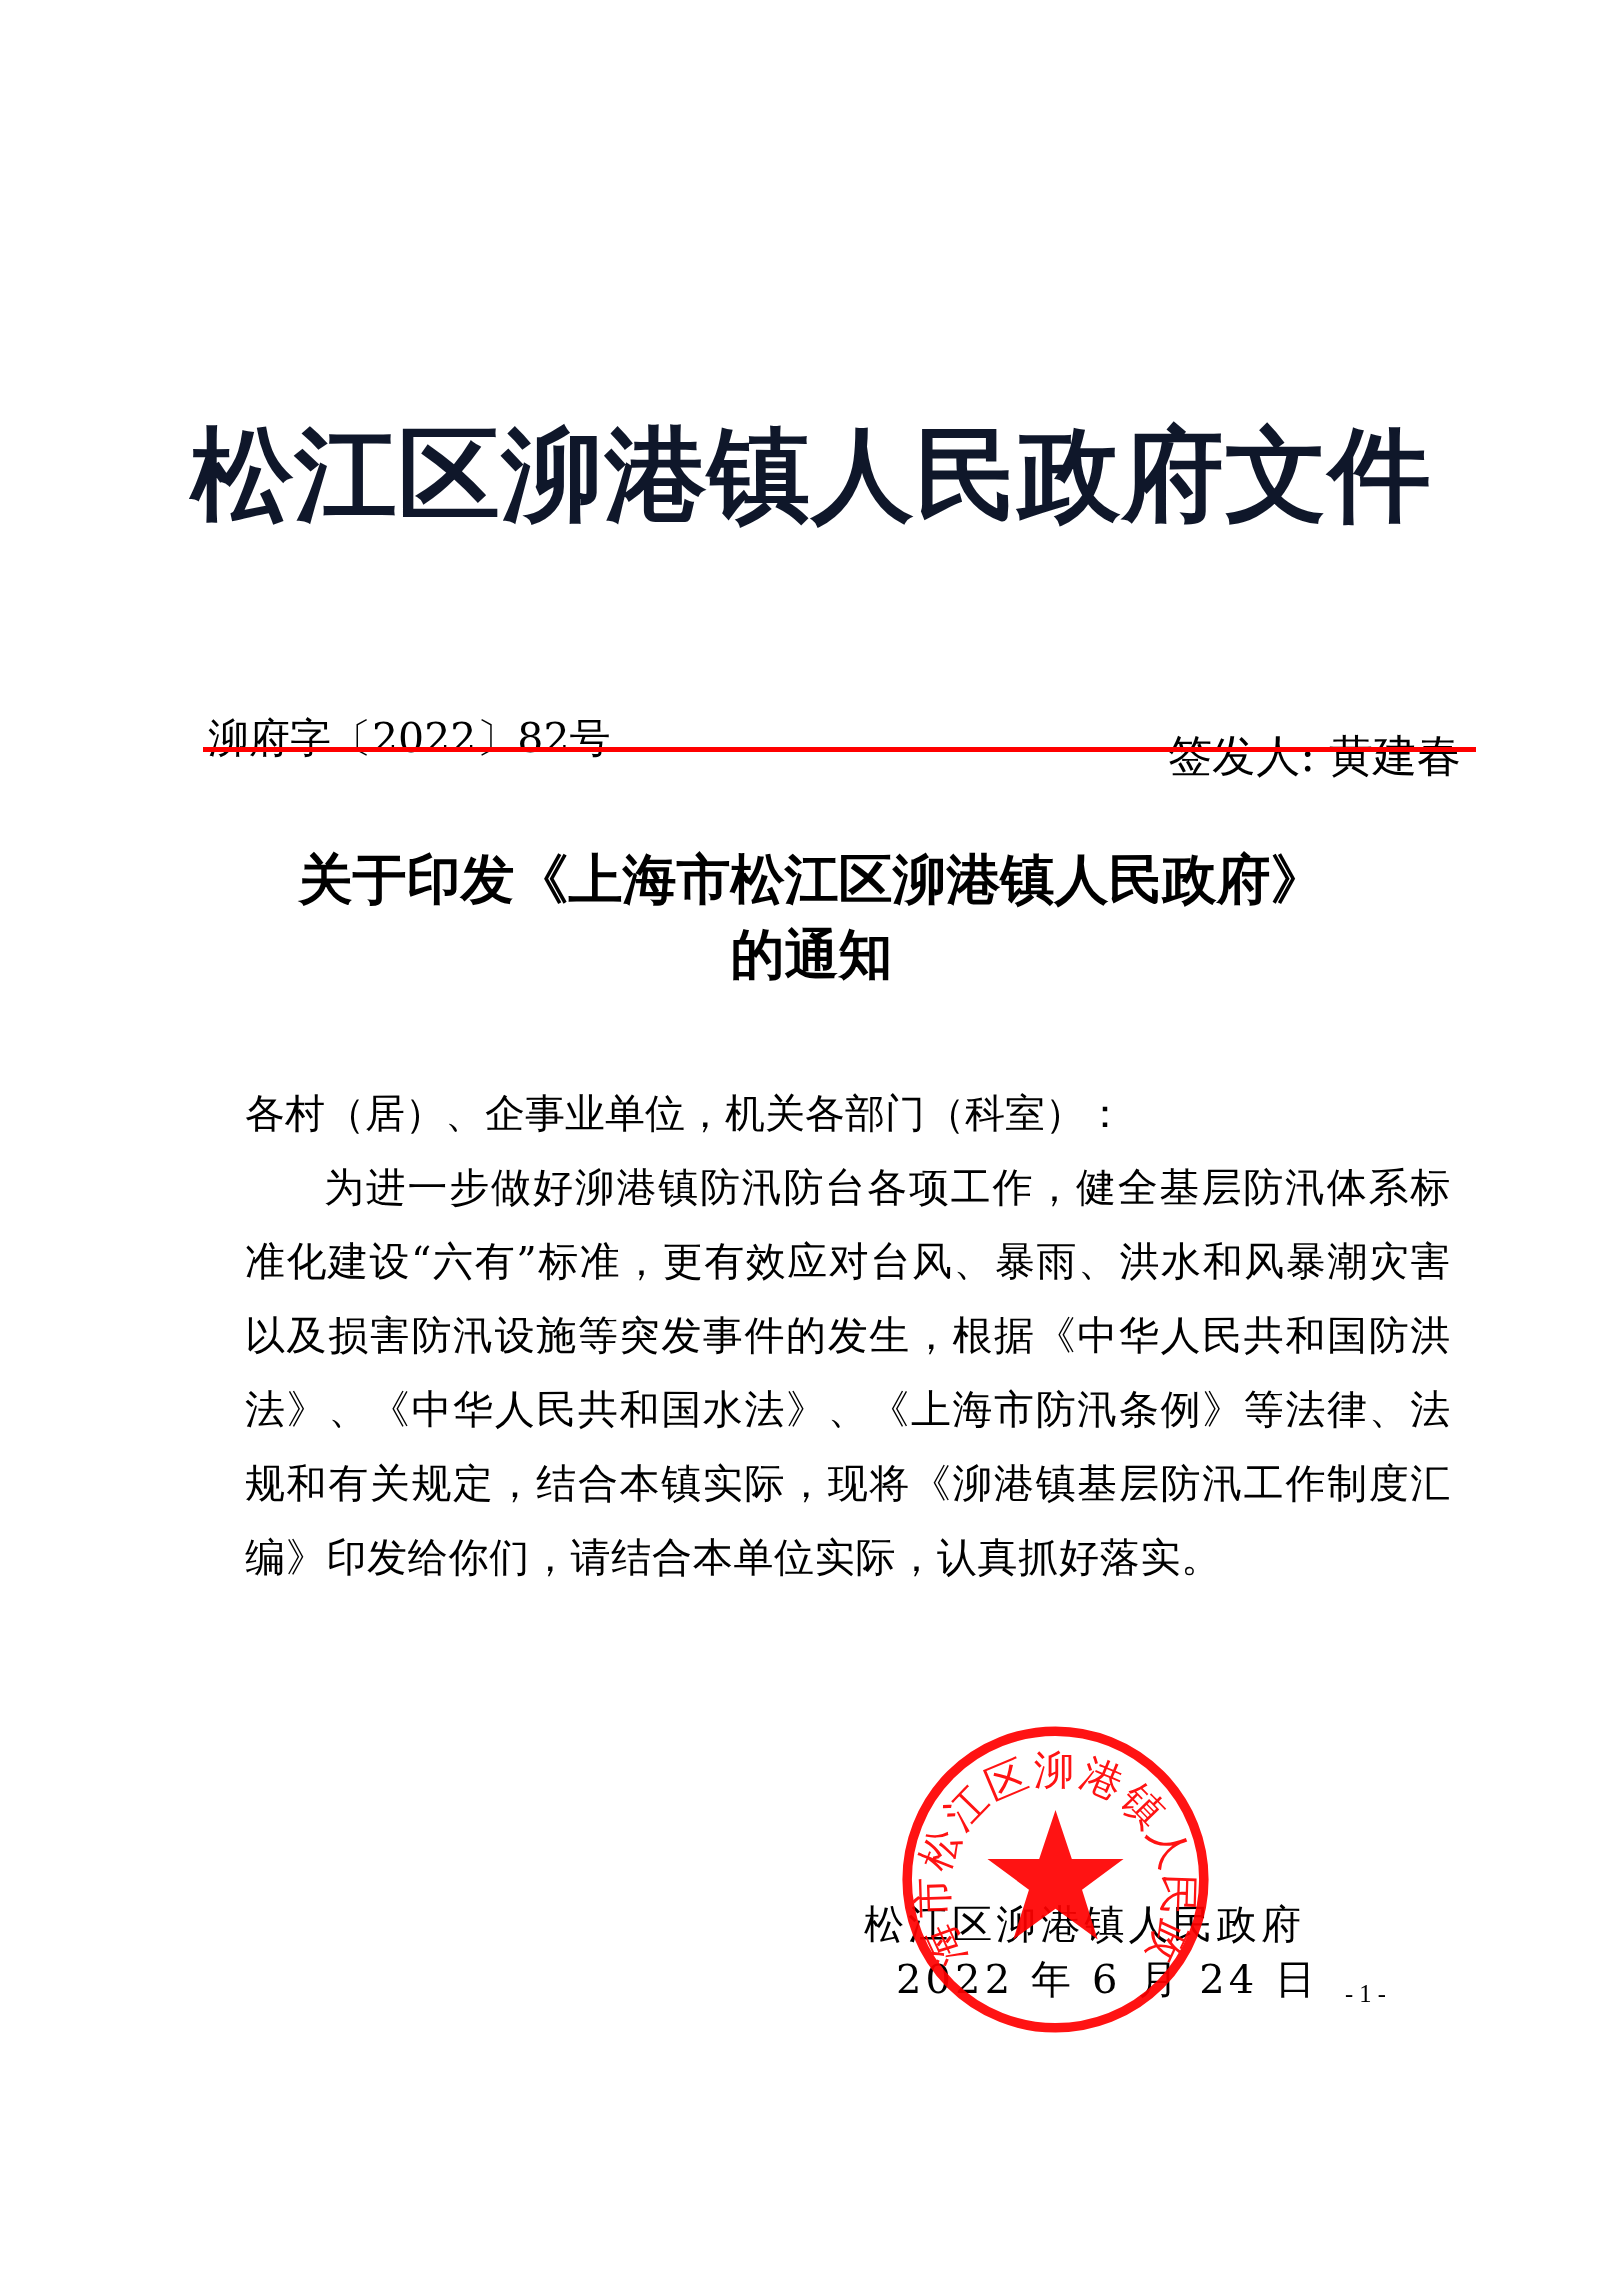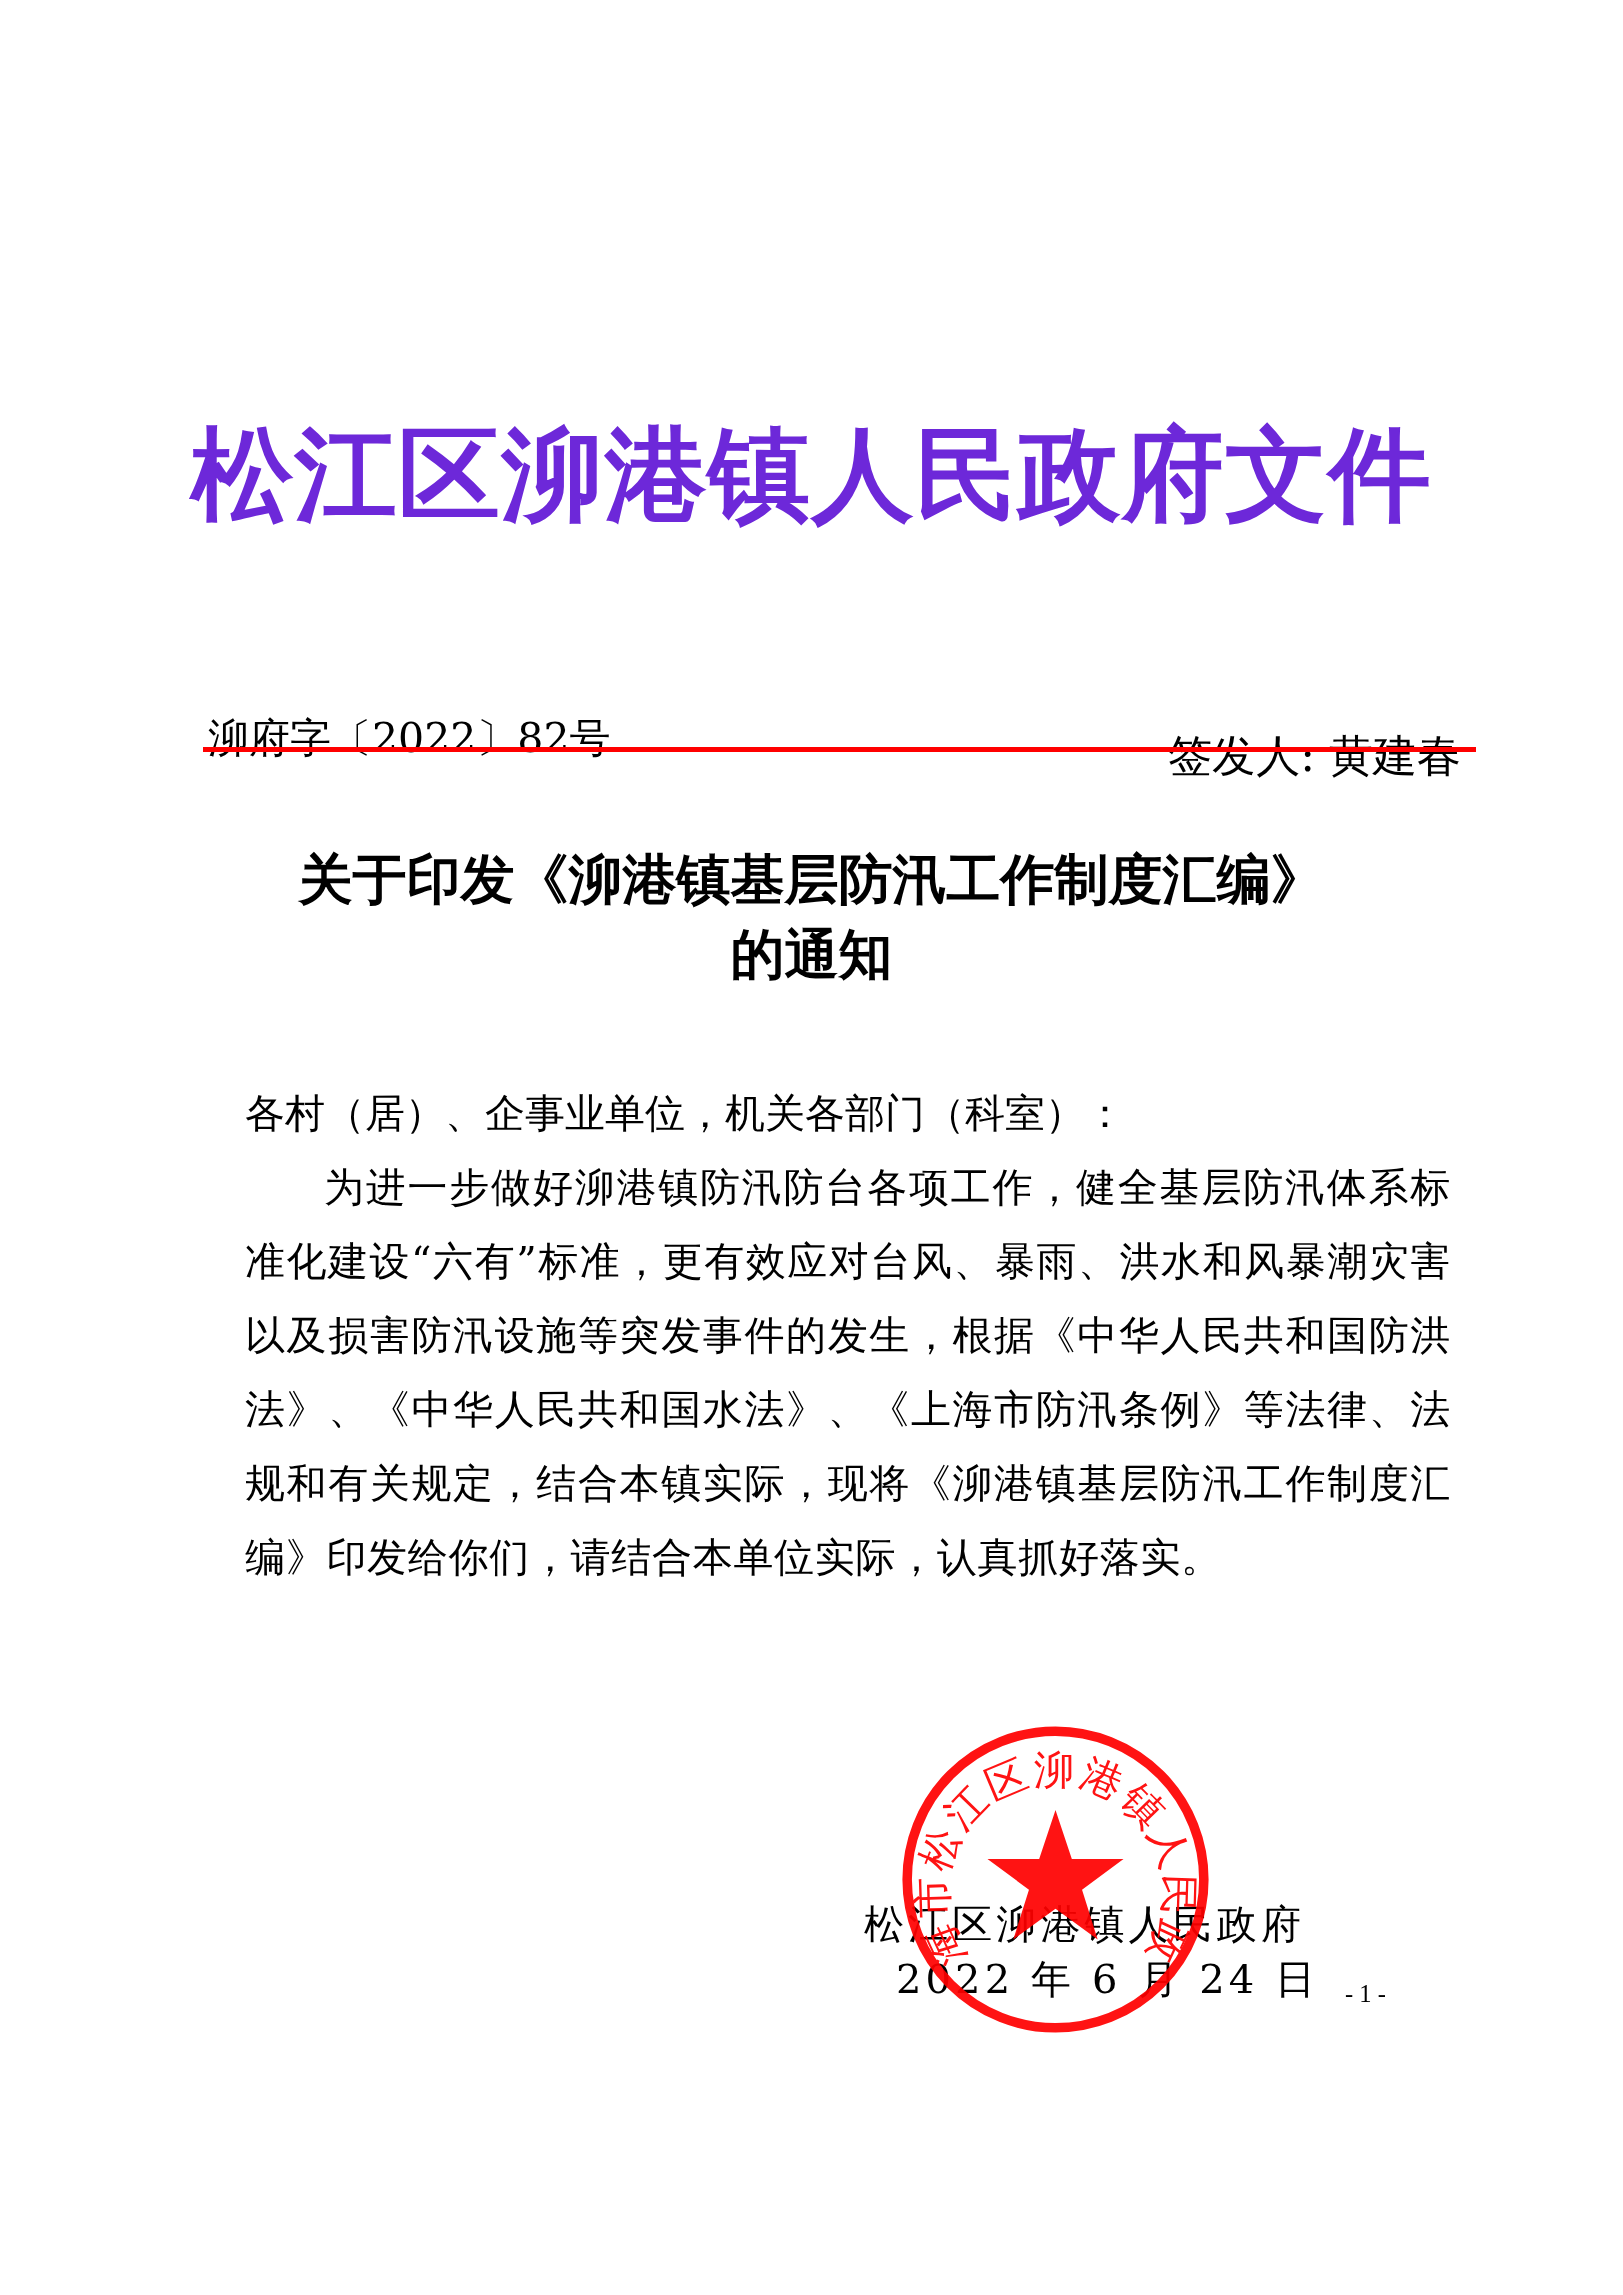--- a/index.html
+++ b/index.html
@@ -1,20 +1,20 @@
 <!DOCTYPE html>
 <html style="font-size:11px"><head>
 <meta charset="utf-8">
 <style>
   html, body { margin:0; padding:0; background:#ffffff; }
   body { width:1623px; height:2295px; position:relative; overflow:hidden;
          font-family:"DejaVu Serif","Liberation Serif",serif; color:#000; }
   .abs { position:absolute; }
   .masthead { left:0; width:1623px; top:416px; text-align:center;
-              color:#6d28d9; font-size:102px; font-weight:bold; letter-spacing:1.4px;
+              color:#0f172a; font-size:102px; font-weight:bold; letter-spacing:1.4px;
               line-height:116px; white-space:nowrap; }
   .docno { left:208px; top:674px; font-size:41px; line-height:48px; white-space:nowrap;margin-top:40px; }
   .signer { right:162px; top:687px; font-size:44px; line-height:50px; white-space:nowrap;margin-top:44px; }
   .rule { left:203px; top:747px; width:1273px; height:5.4px; background:#ff0000; }
   .title { left:0; width:1623px; text-align:center; font-weight:bold; font-size:54px; line-height:63px; white-space:nowrap; }
   .t1 { top:848px; }
   .t2 { top:923px; }
   .body-text { left:217px; width:1206px; font-size:40px; line-height:74px;margin-left:28px; }
   .salute { top:1076px; white-space:nowrap; }
   .para { top:1150px; text-indent:79px; text-align:justify; letter-spacing:0.7px; }
@@ -30,21 +30,21 @@
 
 <div class="abs docno">泖府字〔2022〕82号</div>
 
 <div class="abs signer">
   <span>签发人:</span>
   <span>黄建春</span>
 </div>
 
 <div class="abs rule"></div>
 
-<div class="abs title t1">关于印发《泖港镇基层防汛工作制度汇编》</div>
+<div class="abs title t1">关于印发《上海市松江区泖港镇人民政府》</div>
 <div class="abs title t2">的通知</div>
 
 <div class="abs body-text salute">各村（居）、企事业单位，机关各部门（科室）：</div>
 <div class="abs body-text para">为进一步做好泖港镇防汛防台各项工作，健全基层防汛体系标准化建设“六有”标准，更有效应对台风、暴雨、洪水和风暴潮灾害以及损害防汛设施等突发事件的发生，根据《中华人民共和国防洪法》、《中华人民共和国水法》、《上海市防汛条例》等法律、法规和有关规定，结合本镇实际，现将《泖港镇基层防汛工作制度汇编》印发给你们，请结合本单位实际，认真抓好落实。</div>
 
 <div class="abs sign-org">松江区泖港镇人民政府</div>
 <div class="abs sign-date">2022 年 6 月 24 日</div>
 
 <div class="abs seal">
   <svg width="313" height="313" viewBox="0 0 460 460" xmlns="http://www.w3.org/2000/svg" style="opacity:0.92">

